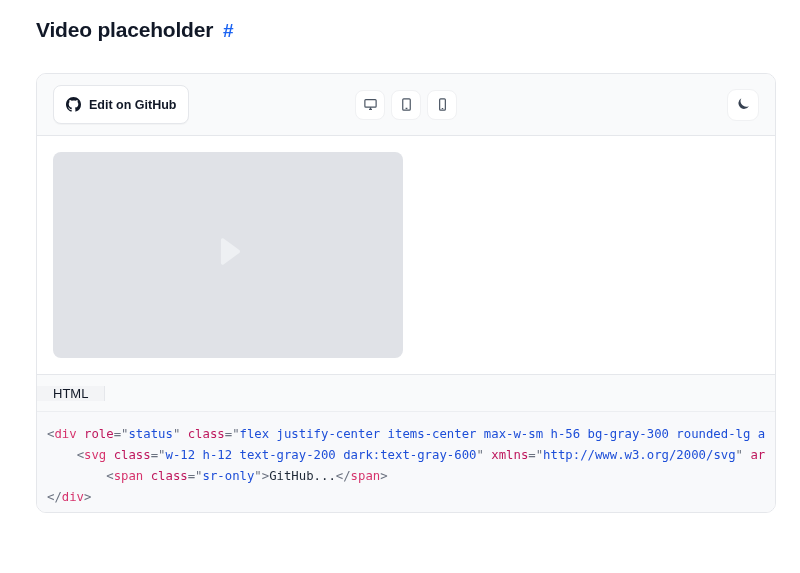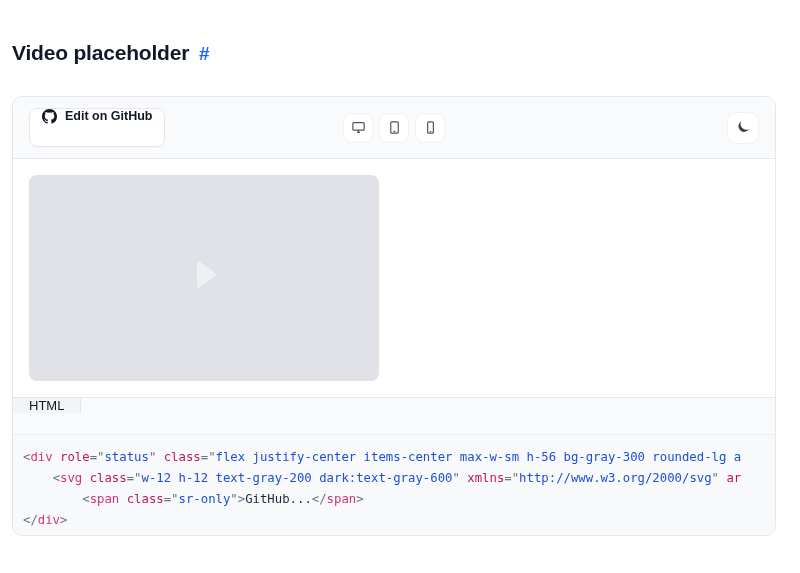--- a/index.html
+++ b/index.html
@@ -3,21 +3,21 @@
 <meta charset="utf-8">
 <style>
   * { box-sizing: border-box; margin: 0; padding: 0; }
   html, body {
     width: 800px; height: 573px;
     background: #ffffff;
     font-family: "Liberation Sans", sans-serif;
     -webkit-font-smoothing: antialiased;
     overflow: hidden;
   }
-  .page { padding: 16px 24px 0 12px; margin-top: 23px; }
+  .page { padding: 16px 24px 0 36px; }
 
   
   .heading-row { display: flex; align-items: baseline; gap: 10px; }
   .page-title {
     font-size: 21px; font-weight: bold; color: #111827;
     letter-spacing: -0.2px; line-height: 28px;
   }
   .anchor-hash {
     font-size: 19px; font-weight: bold; color: #1c64f2;
     text-decoration: none; line-height: 28px;
@@ -39,21 +39,21 @@
   
   .card-toolbar {
     position: relative;
     height: 62px;
     background: #f9fafb;
     border-bottom: 1px solid #e5e7eb;
     display: flex; align-items: center;
     padding: 0 16px;
   }
   .gh-button {
-    display: inline-flex; align-items: flex-start; gap: 8px;
+    display: inline-flex; align-items: center; gap: 8px;
     height: 39px; padding: 0 12px;
     background: #ffffff;
     border: 1px solid #e5e7eb;
     border-radius: 8px;
     font-size: 12.5px; font-weight: bold; color: #111827;
     cursor: pointer;
     box-shadow: 0 1px 1px rgba(0,0,0,0.03);
   }
   .gh-button svg { display: block; }
 
@@ -93,21 +93,21 @@
   .skeleton-video {
     width: 350px; height: 206px;
     background: #e0e2e7;
     border-radius: 8px;
     display: flex; align-items: center; justify-content: center;
   }
   .play-icon { display: block; }
 
   
   .code-tabbar {
-    display: flex; align-items: flex-start;
+    display: flex; align-items: center;
     height: 38px;
     background: #f9fafb;
     border-top: 1px solid #e5e7eb;
     border-bottom: 1px solid #eceef1;
   }
   .code-tab {
     display: flex; align-items: center;
     padding: 0 16px;
     font-size: 13px; color: #111827;
     background: #f3f4f6;

